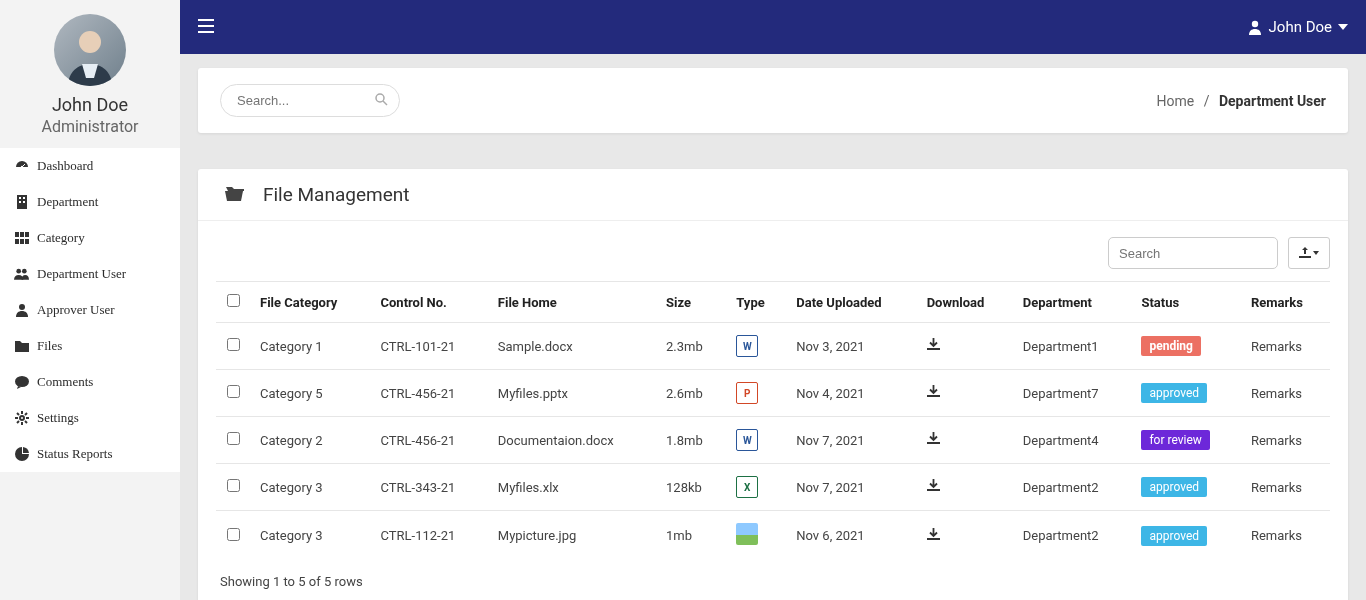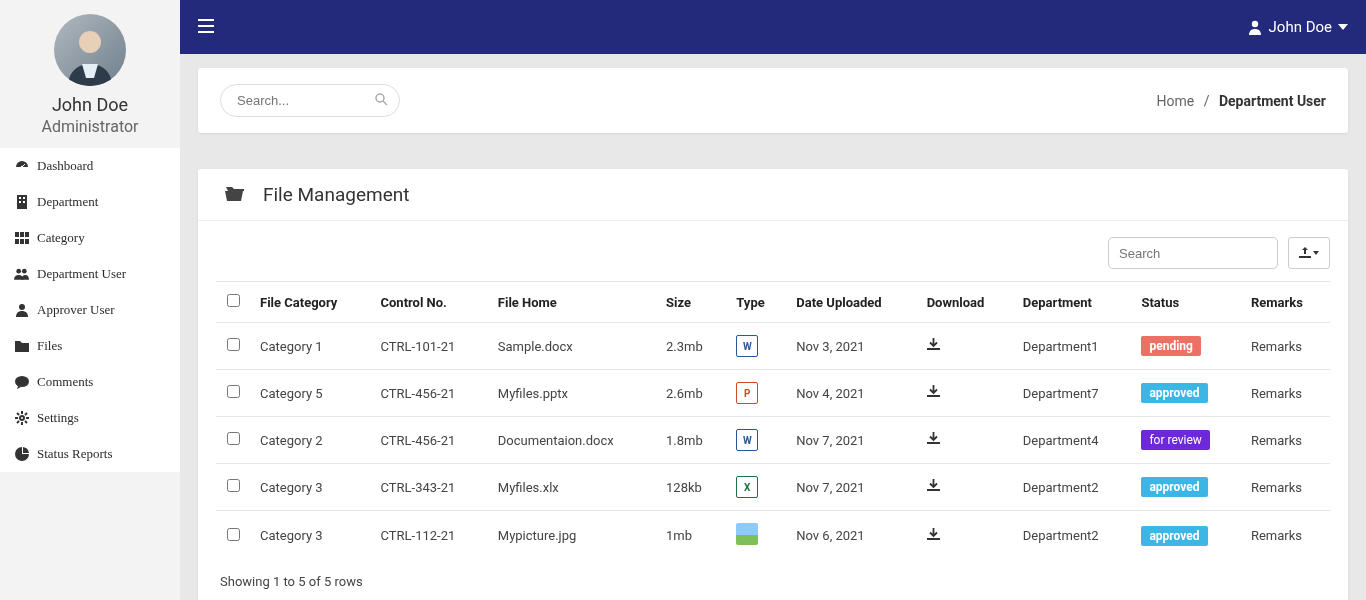--- a/index.html
+++ b/index.html
@@ -46,21 +46,21 @@
 .export-btn { width: 42px; height: 32px; border: 1px solid #ccc; border-radius: 3px; background: #fff; display: flex; align-items: center; justify-content: center; gap: 2px; cursor: pointer; }
 
 
 table { width: 100%; border-collapse: collapse; }
 th, td { text-align: left; padding: 12px 10px; border-top: 1px solid #e6e6e6; font-size: 13px; vertical-align: middle; }
 th { font-weight: 700; color: #222; }
 td { color: #444; margin-top: 41px; }
 .chk { text-align: center; width: 34px; }
 .badge { display: inline-block; padding: 3px 8px; border-radius: 2px; color: #fff; font-size: 12px; }
 .b-pending { background: #ec7063; font-weight: bold; }
-.b-approved { background: #3db6e6; font-weight: bold; }
+.b-approved { background: #3db6e6; }
 .b-review  { background: #6d28d9; text-align: center; }
 .type-ico { width: 22px; height: 22px; display: inline-flex; align-items: center; justify-content: center; border-radius: 2px; font-size: 10px; font-weight: 700; color: #fff; }
 .t-word { background:#fff; border:1px solid #2a5699; color:#2a5699; }
 .t-ppt  { background:#fff; border:1px solid #d24726; color:#d24726; }
 .t-xls  { background:#fff; border:1px solid #1d7044; color:#1d7044; }
 .t-img  { background: linear-gradient(to bottom,#8ec9ff 55%,#7fbf5a 55%); }
 .dl { cursor: pointer; color:#333; }
 .footer-info { padding: 14px 4px 0; font-size: 13px; color: #444; }
 </style>
 </head>

